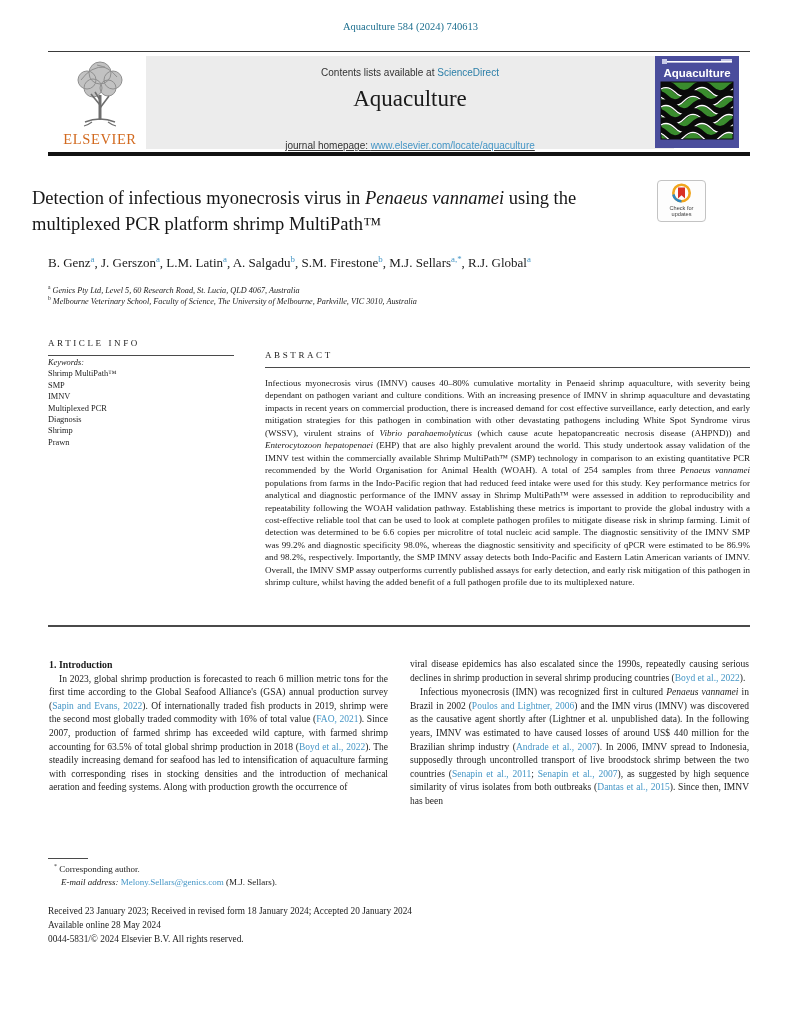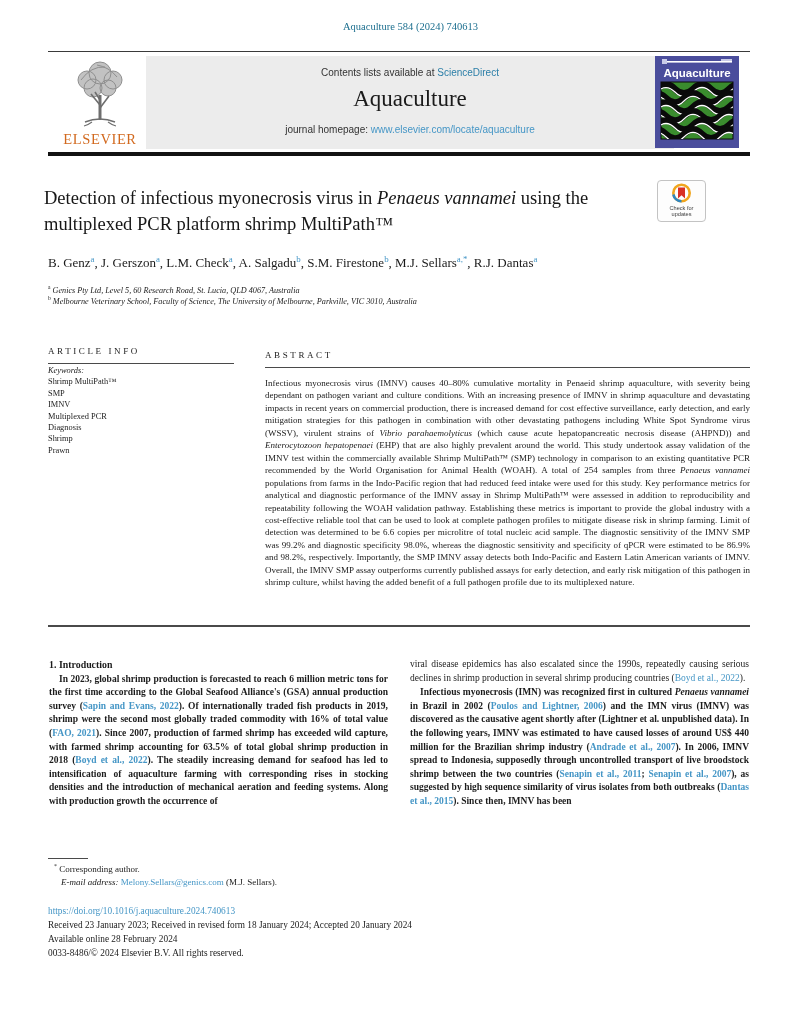--- a/index.html
+++ b/index.html
@@ -20,53 +20,53 @@
   .journal-ref{position:absolute;top:21px;left:0;width:100%;text-align:center;
     font-size:10.5px;color:var(--teal);padding-left:17px;}
   .rule-top{position:absolute;top:51px;left:48px;width:702px;height:1px;background:#3a3a3a;}
   .banner{position:absolute;top:56px;left:48px;width:702px;height:93px;}
   .logo-block{position:absolute;left:0;top:1px;width:104px;height:92px;text-align:center;background:#fff;}
   .elsevier-wordmark{font-size:14.5px;letter-spacing:.6px;color:var(--elsevier-orange);margin-top:-2px;}
   .banner-center{position:absolute;left:98px;top:0;width:528px;height:93px;background:#ececec;text-align:center;}
   .contents-line{margin-top:11px;font-family:"Liberation Sans",sans-serif;font-size:10px;color:#333;}
   .sciencedirect-link{color:var(--sciencedirect-teal);}
   .banner-title{margin-top:8px;font-size:23px;color:#1a1a1a;}
-  .homepage-line{margin-top:12px;font-family:"Liberation Sans",sans-serif;font-size:10px;color:#333;}
+  .homepage-line{margin-top:28px;font-family:"Liberation Sans",sans-serif;font-size:10px;color:#333;text-decoration:underline;}
   .homepage-link{color:var(--link-blue);}
   .cover{position:absolute;left:607px;top:0;width:84px;height:92px;background:var(--cover-purple);}
   .rule-thick{position:absolute;top:152px;left:48px;width:702px;height:4px;background:#121212;}
   
-  .article-title{position:absolute;top:186px;left:44px;width:600px;
+  .article-title{position:absolute;top:186px;left:32px;width:600px;
     font-size:18.5px;line-height:25.5px;color:#161616;}
   .check-badge{position:absolute;top:180px;left:657px;width:47px;height:40px;
     background:#fdfdfd;border:1px solid #c3c3c3;border-radius:4px;text-align:center;}
   .authors{position:absolute;top:255px;left:48px;width:650px;font-size:13px;color:#1a1a1a;}
   sup{font-size:68%;line-height:0;}
   .s-i{font-style:italic;}
   .s-l{color:var(--link-blue);}
   .s-supl{color:var(--link-blue);}
   .affiliations{position:absolute;top:285px;left:48px;width:650px;
     font-size:8.2px;line-height:11px;font-style:italic;color:#222;}
   .affiliations sup{font-style:normal;}
   
   .info-section{position:absolute;top:338px;left:48px;width:702px;}
   .sec-head{font-size:9px;letter-spacing:2.6px;color:#222;}
   .sec-rule{margin-top:7px;height:1px;background:#4a4a4a;}
-  .info-left{position:absolute;left:0;top:8px;width:186px;}
+  .info-left{position:absolute;left:0;top:0;width:186px;}
   .kw-label{margin-top:1px;font-style:italic;font-size:8.4px;line-height:11.4px;}
   .kw-item{font-size:8.4px;line-height:11.4px;}
   .abstract-col{position:absolute;left:217px;top:12px;width:485px;}
   .abstract-text{margin-top:9px;font-size:9px;line-height:12.45px;text-align:justify;color:#1b1b1b;}
   .bottom-rule{position:absolute;top:625px;left:48px;width:702px;height:1.5px;background:#4a4a4a;}
   
   .intro{position:absolute;top:657px;left:48px;width:702px;display:flex;gap:20px;}
   .intro-col{width:341px;font-size:9.5px;line-height:13.6px;text-align:justify;color:#1b1b1b;}
   .intro-head{font-weight:bold;font-size:9.9px;margin:0 0 14px 0;text-align:left;}
   .intro-col p{margin:1px;}
-  .p-indent{text-indent:10px;font-weight:bold;}
+  .p-indent{text-indent:10px;}
   
   .footnotes{position:absolute;top:852px;left:48px;width:702px;font-size:9px;color:#222;}
   .fn-rule{width:40px;height:1px;background:#4a4a4a;margin:6px 0 4px 0;}
   .fn-line{padding-left:6px;line-height:12.5px;}
   .fn-email{padding-left:13px;line-height:12.5px;}
   .doi-block{margin-top:16px;font-size:9.3px;line-height:14px;}
   .doi-link{color:var(--link-blue);}
 </style>
 </head>
 <body>
@@ -152,21 +152,21 @@
   <div class="check-badge">
     <svg width="45" height="38" viewBox="0 0 45 38">
       <circle cx="22.5" cy="12" r="8.2" fill="none" stroke="#f0a51d" stroke-width="2.6"></circle>
       <path d="M14.4,13.5 A8.2,8.2 0 0 0 22.5,20.2" fill="none" stroke="#2e86c1" stroke-width="2.6"></path>
       <path d="M19,6.5 h7 v11 l-3.5,-3.2 l-3.5,3.2 z" fill="#d93025"></path>
       <text x="22.5" y="28.5" text-anchor="middle" font-family="Liberation Sans, sans-serif" font-size="5.6" fill="#3c3c3c">Check for</text>
       <text x="22.5" y="35" text-anchor="middle" font-family="Liberation Sans, sans-serif" font-size="5.6" fill="#3c3c3c">updates</text>
     </svg>
   </div>
 
-  <div class="authors"><span>B. Genz</span><sup class="s-supl">a</sup><span>, J. Gerszon</span><sup class="s-supl">a</sup><span>, L.M. Check</span><sup class="s-supl">a</sup><span>, A. Salgadu</span><sup class="s-supl">b</sup><span>, S.M. Firestone</span><sup class="s-supl">b</sup><span>, M.J. Sellars</span><sup class="s-supl">a,*</sup><span>, R.J. Dantas</span><sup class="s-supl">a</sup></div>
+  <div class="authors"><span>B. Genz</span><sup class="s-supl">a</sup><span>, J. Gerszon</span><sup class="s-supl">a</sup><span>, L.M. Latin</span><sup class="s-supl">a</sup><span>, A. Salgadu</span><sup class="s-supl">b</sup><span>, S.M. Firestone</span><sup class="s-supl">b</sup><span>, M.J. Sellars</span><sup class="s-supl">a,*</sup><span>, R.J. Global</span><sup class="s-supl">a</sup></div>
 
   <div class="affiliations">
     <div><sup>a</sup> <span>Genics Pty Ltd, Level 5, 60 Research Road, St. Lucia, QLD 4067, Australia</span></div>
     <div><sup>b</sup> <span>Melbourne Veterinary School, Faculty of Science, The University of Melbourne, Parkville, VIC 3010, Australia</span></div>
   </div>
 
   <div class="info-section">
     <div class="info-left">
       <div class="sec-head">ARTICLE INFO</div>
       <div class="sec-rule" style="width:186px;"></div>
@@ -198,20 +198,19 @@
       <p><span>viral disease epidemics has also escalated since the 1990s, repeatedly causing serious declines in shrimp production in several shrimp producing countries (</span><span class="s-l">Boyd et al., 2022</span><span>).</span></p>
       <p class="p-indent"><span>Infectious myonecrosis (IMN) was recognized first in cultured </span><span class="s-i">Penaeus vannamei</span><span> in Brazil in 2002 (</span><span class="s-l">Poulos and Lightner, 2006</span><span>) and the IMN virus (IMNV) was discovered as the causative agent shortly after (Lightner et al. unpublished data). In the following years, IMNV was estimated to have caused losses of around US$ 440 million for the Brazilian shrimp industry (</span><span class="s-l">Andrade et al., 2007</span><span>). In 2006, IMNV spread to Indonesia, supposedly through uncontrolled transport of live broodstock shrimp between the two countries (</span><span class="s-l">Senapin et al., 2011</span><span>; </span><span class="s-l">Senapin et al., 2007</span><span>), as suggested by high sequence similarity of virus isolates from both outbreaks (</span><span class="s-l">Dantas et al., 2015</span><span>). Since then, IMNV has been</span></p>
     </div>
   </div>
 
   <div class="footnotes">
     <div class="fn-rule"></div>
     <div class="fn-line"><sup>*</sup> <span>Corresponding author.</span></div>
     <div class="fn-email"><span class="s-i">E-mail address: </span><span class="s-l">Melony.Sellars@genics.com</span><span> (M.J. Sellars).</span></div>
     <div class="doi-block">
-      <div class="doi-link">https://doi.org/10.1016/j.aquaculture.2024.740613</div>
       <div>Received 23 January 2023; Received in revised form 18 January 2024; Accepted 20 January 2024</div>
-      <div>Available online 28 February 2024</div>
-      <div>0033-8486/© 2024 Elsevier B.V. All rights reserved.</div>
+      <div>Available online 28 May 2024</div>
+      <div>0044-5831/© 2024 Elsevier B.V. All rights reserved.</div>
     </div>
   </div>
 
 </div>
 
 </body></html>

